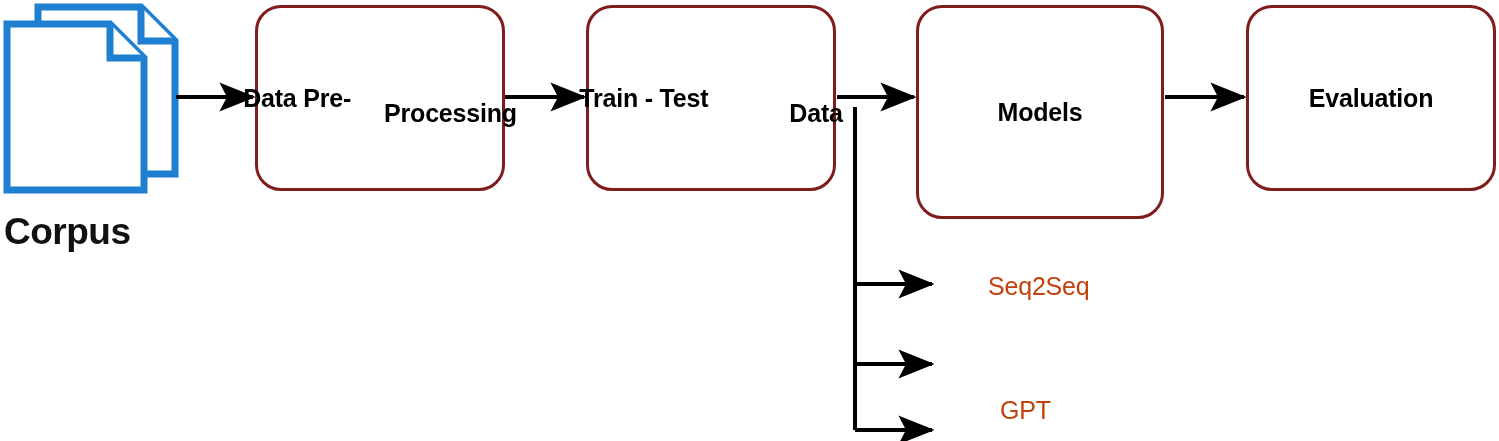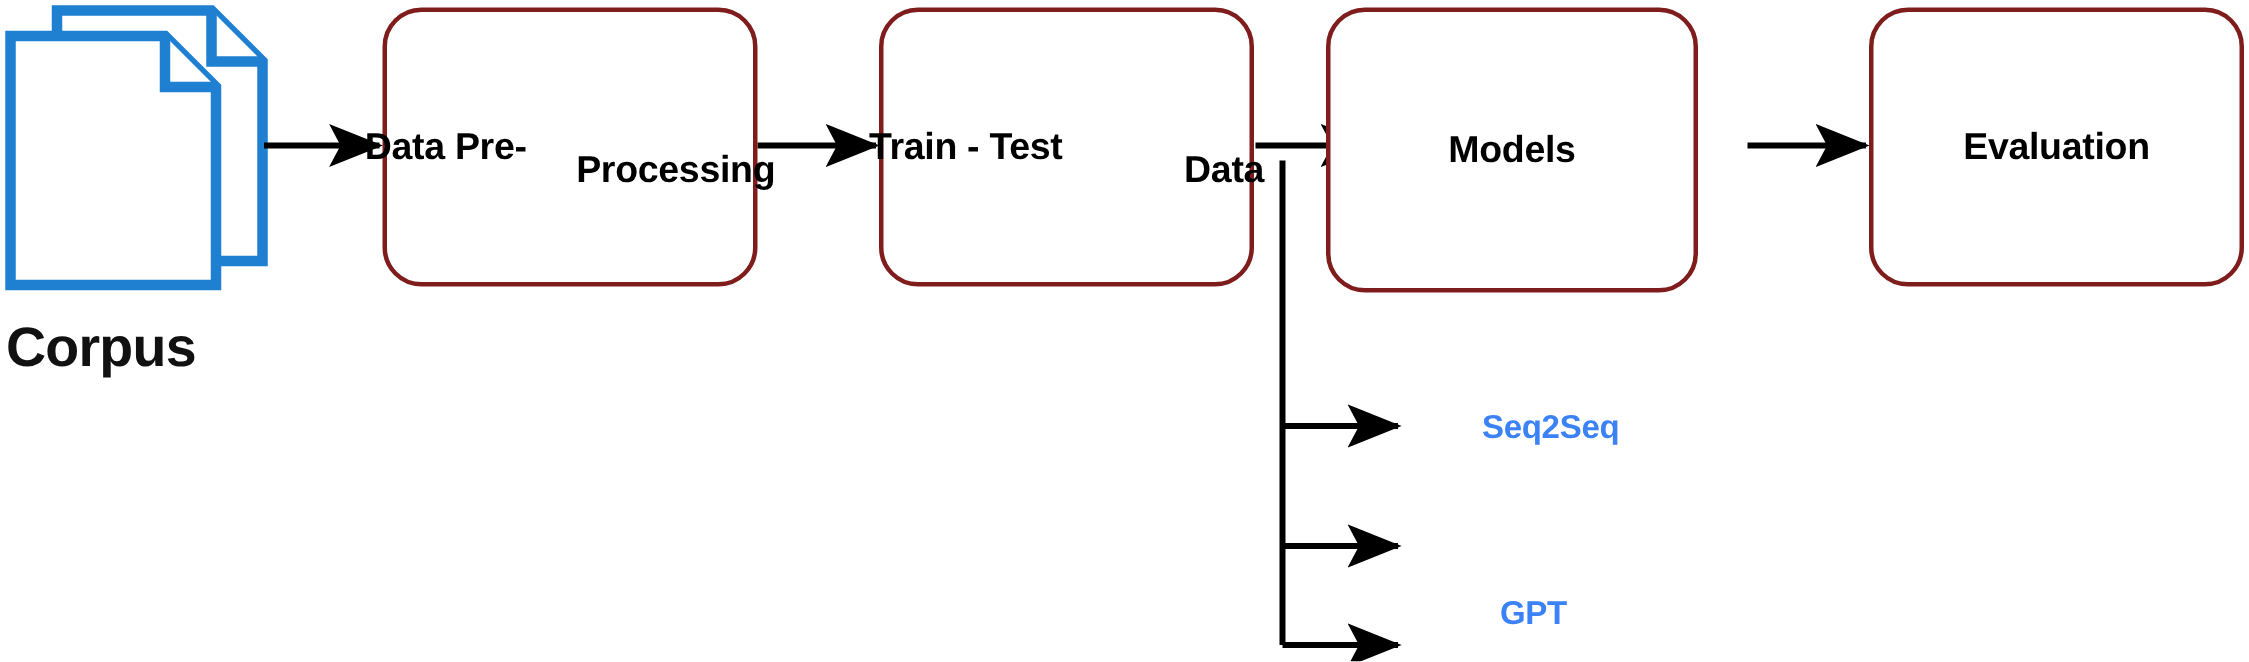--- a/index.html
+++ b/index.html
@@ -51,23 +51,23 @@
   .corpus-label {
     position: absolute;
     font-size: 37px;
     font-weight: bold;
     color: #111111;
     letter-spacing: -0.5px;
     white-space: nowrap;
   }
   .branch-label {
     position: absolute;
-    font-size: 22px;
-    font-weight: bold;
-    color: #3b82f6;
+    font-size: 25px;
+    font-weight: normal;
+    color: #c2410c;
     letter-spacing: -0.2px;
     white-space: nowrap;
   }
 </style>
 </head>
 <body>
 
 <div id="canvas">
 
   <svg id="flow-svg" viewBox="0 0 1499 441" xmlns="http://www.w3.org/2000/svg">
@@ -105,21 +105,21 @@
   <div class="node-box" style="left:255px; top:5px; width:250px; height:186px;">
     <div class="node-line">Data Pre-</div>
     <div class="node-line">Processing</div>
   </div>
 
   <div class="node-box" style="left:586px; top:5px; width:250px; height:186px;gap:48px;">
     <div class="node-line">Train - Test</div>
     <div class="node-line">Data</div>
   </div>
 
-  <div class="node-box" style="left:884px; top:5px; width:248px; height:190px;">
+  <div class="node-box" style="left:916px; top:5px; width:248px; height:214px;">
     <div class="node-line">Models</div>
   </div>
 
   <div class="node-box" style="left:1246px; top:5px; width:250px; height:186px;">
     <div class="node-line">Evaluation</div>
   </div>
 
   <div class="branch-label" style="left:988px; top:272px;">Seq2Seq</div>
   <div class="branch-label" style="left:1000px; top:396px;">GPT</div>
 

